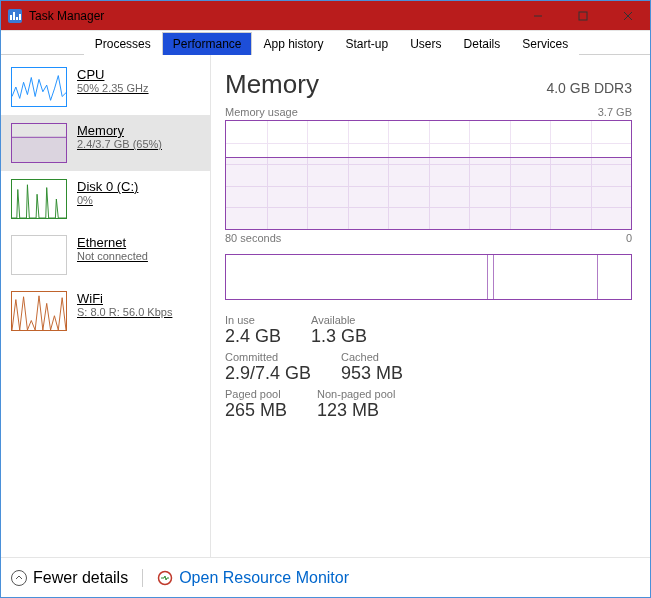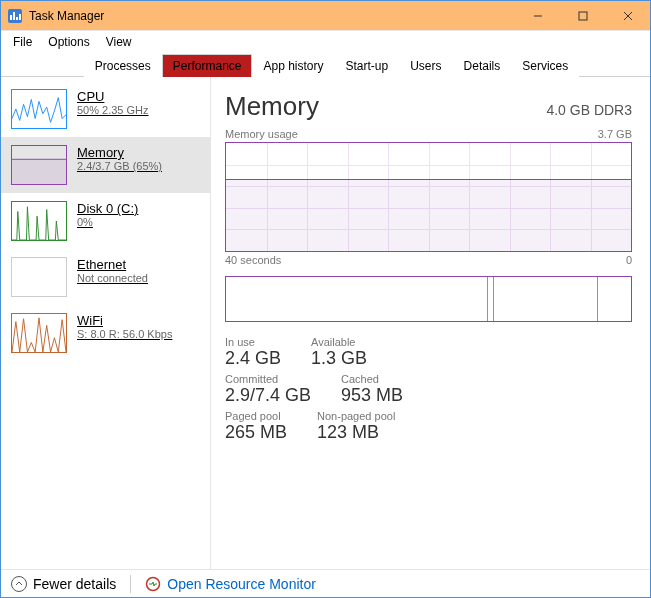--- a/index.html
+++ b/index.html
@@ -1,27 +1,27 @@
 <!DOCTYPE html>
 <html><head>
 <meta charset="utf-8">
 <style>
   * { box-sizing: border-box; margin: 0; padding: 0; font-family: "Segoe UI", Arial, sans-serif; }
   body { background: #fff; width: 651px; height: 598px; overflow: hidden; }
   .window { width: 651px; height: 598px; border: 1px solid #4a90d9; display: flex; flex-direction: column; background: #fff; }
-  .titlebar { height: 30px; background: #fdba74; display: flex; align-items: center; border-bottom: 1px solid #e5e5e5; }
+  .titlebar { height: 30px; background: #b91c1c; display: flex; align-items: center; border-bottom: 1px solid #e5e5e5; }
   .titlebar .icon { width: 16px; height: 16px; margin: 0 6px; }
   .titlebar .title { font-size: 12px; color: #000; flex: 0 0 auto; }
   .titlebar .spacer { flex: 1; }
   .titlebar .btn { width: 45px; height: 30px; display: flex; align-items: center; justify-content: center; color: #333; }
   .menubar { height: 22px; display: flex; align-items: center; padding: 0 4px; font-size: 12px; }
   .menubar .mitem { padding: 2px 8px; cursor: default; }
   .tabs { display: flex; border-bottom: 1px solid #d0d0d0; padding-left: 12px; justify-content: center; }
   .tab { font-size: 12px; padding: 4px 10px; border: 1px solid transparent; border-bottom: none; cursor: default; position: relative; top: 1px; background: #fff; }
-  .tab.active { border-color: #d0d0d0; background: #b91c1c; }
+  .tab.active { border-color: #d0d0d0; background: #1d4ed8; }
   .content { flex: 1; display: flex; overflow: hidden; }
   .sidebar { width: 210px; border-right: 1px solid #e5e5e5; overflow-y: auto; padding: 4px 0; }
   .sitem { display: flex; padding: 8px 10px; cursor: default; text-decoration: underline; }
   .sitem.selected { background: #e5e5e5; }
   .sitem .thumb { width: 56px; height: 40px; border: 1px solid #888; margin-right: 10px; flex-shrink: 0; position: relative; }
   .sitem .labels .name { font-size: 13px; color: #000; }
   .sitem .labels .sub { font-size: 11px; color: #666; }
   .main { flex: 1; padding: 14px 18px 10px 14px; overflow: hidden; display: flex; flex-direction: column; }
   .main-head { display: flex; align-items: baseline; justify-content: space-between; margin-bottom: 6px; }
   .main-head h1 { font-size: 26px; font-weight: 400; color: #333; }
@@ -37,21 +37,21 @@
   .comp { border: 1px solid #8e44ad; height: 46px; display: flex; margin-bottom: 14px; }
   .comp .seg { border-right: 1px solid #b07cc6; }
   .stats { display: flex; gap: 30px; }
   .stats-left { display: flex; flex-direction: column; gap: 4px; }
   .stat-row { display: flex; gap: 30px; }
   .stat .lbl { font-size: 11px; color: #777; }
   .stat .val { font-size: 18px; color: #333; }
   .stats-right { font-size: 11px; color: #555; }
   .stats-right .r { display: flex; justify-content: space-between; gap: 18px; line-height: 1.6; }
   .stats-right .r .k { color: #777; }
-  .footer { border-top: 1px solid #e5e5e5; height: 28px; display: flex; align-items: center; padding: 10px 10px; gap: 14px; font-size: 14px; }
+  .footer { border-top: 1px solid #e5e5e5; height: 40px; display: flex; align-items: center; padding: 10px 10px; gap: 14px; font-size: 16px; }
   .footer .circle-icon { width: 16px; height: 16px; border: 1px solid #555; border-radius: 50%; display: flex; align-items: center; justify-content: center; font-size: 10px; }
   .footer .link { color: #0066cc; cursor: default; display: flex; align-items: center; gap: 6px; }
   .footer .divider { width: 1px; height: 18px; background: #ccc; }
   .thumb svg { width: 100%; height: 100%; }
 </style>
 </head>
 <body>
 
 <div class="window">
 
@@ -76,25 +76,20 @@
         </svg>
       </div>
     <div class="btn close">
         <svg width="10" height="10" viewBox="0 0 10 10">
           <line x1="1" y1="1" x2="9" y2="9" stroke="#333" stroke-width="1"></line>
           <line x1="9" y1="1" x2="1" y2="9" stroke="#333" stroke-width="1"></line>
         </svg>
       </div>
   </div>
 
-  <div class="menubar">
-    <div class="mitem">File</div>
-    <div class="mitem">Options</div>
-    <div class="mitem">View</div>
-  </div>
 
   <div class="tabs">
     <div class="tab">Processes</div>
     <div class="tab active">Performance</div>
     <div class="tab">App history</div>
     <div class="tab">Start-up</div>
     <div class="tab">Users</div>
     <div class="tab">Details</div>
     <div class="tab">Services</div>
   </div>
@@ -187,21 +182,21 @@
             <div class="gline-v" style="left:90%"></div>
           <div class="gline-h" style="top:20%"></div>
             <div class="gline-h" style="top:40%"></div>
             <div class="gline-h" style="top:60%"></div>
             <div class="gline-h" style="top:80%"></div>
         </div>
         <div class="dataline"></div>
       </div>
 
       <div class="chart-bottom-row">
-        <span>40 seconds</span>
+        <span>80 seconds</span>
         <span>0</span>
       </div>
 
       <div class="comp">
         <div class="seg" style="flex:2.4"></div>
         <div class="seg" style="flex:0.05"></div>
         <div class="seg" style="flex:0.95"></div>
         <div class="seg" style="flex:0.3;border-right:none"></div>
       </div>
 

